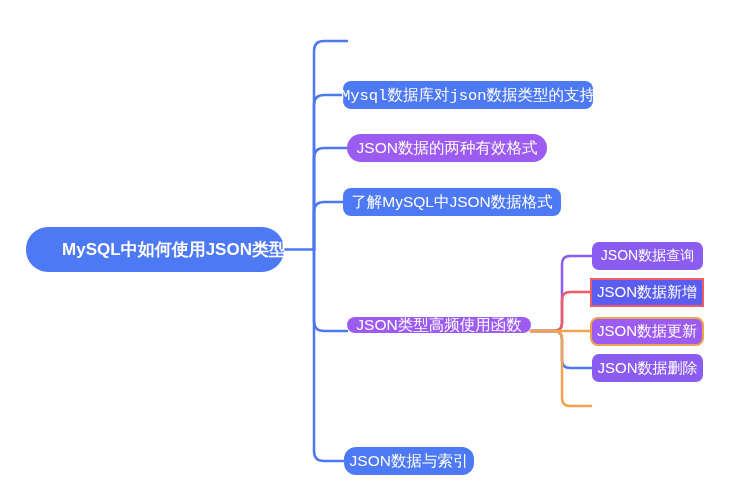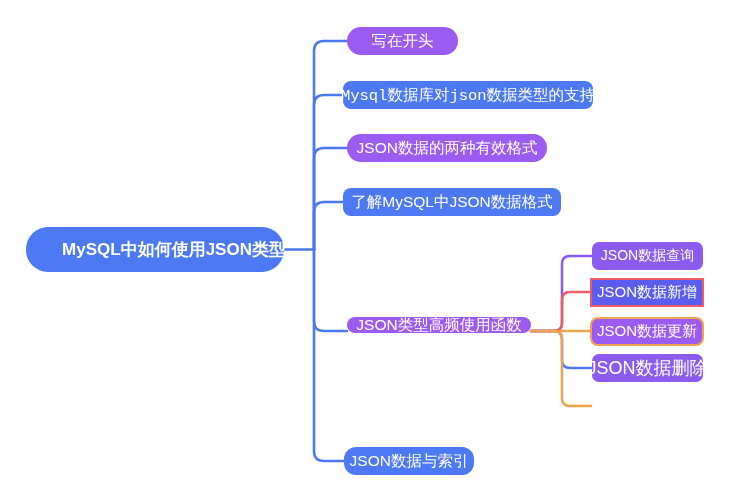--- a/index.html
+++ b/index.html
@@ -33,21 +33,21 @@
   .n-b3{left:347px;top:134px;width:200px;height:28px;border-radius:14px;background:var(--node-purple);}
   .n-b4{left:343px;top:188px;width:218px;height:28px;border-radius:8px;background:var(--node-blue);}
   .n-b5{left:347px;top:317px;width:184px;height:16px;border-radius:14px;background:var(--node-purple);}
   .n-b6{left:344px;top:447px;width:130px;height:28px;border-radius:12px;background:var(--node-blue);}
 
   .n-c1{left:592px;top:242px;width:111px;height:28px;border-radius:7px;background:var(--node-violet);font-size:14px;}
   .n-c2{left:590px;top:278px;width:114px;height:29px;border-radius:0;background:var(--node-indigo);
         border:2.5px solid var(--line-red);font-size:15px;}
   .n-c3{left:590px;top:317px;width:114px;height:29px;border-radius:8px;background:var(--node-purple);
         border:2.5px solid var(--line-orange);font-size:15px;}
-  .n-c4{left:592px;top:354px;width:111px;height:28px;border-radius:7px;background:var(--node-violet);font-size:18px;}
+  .n-c4{left:592px;top:354px;width:111px;height:28px;border-radius:7px;background:var(--node-violet);font-size:15px;}
   .n-c5{left:590px;top:392px;width:117px;height:29px;border-radius:8px;background:var(--node-blue);
         border:2.5px solid var(--line-orange);font-size:15px;}
 </style>
 </head>
 <body>
 
 <div class="canvas">
 
   <svg class="wires" viewBox="0 0 734 500" xmlns="http://www.w3.org/2000/svg">
 
@@ -62,21 +62,20 @@
 
     <path class="ln-purple" d="M531 331 H554 Q562 331 562 323 V264 Q562 256 570 256 H592"></path>
     <path class="ln-red" d="M531 331 H554 Q562 331 562 323 V300 Q562 292 570 292 H591"></path>
     <path class="ln-blue" d="M531 331 H554 Q562 331 562 339 V360 Q562 368 570 368 H592"></path>
     <path class="ln-orange" d="M531 331 H554 Q562 331 562 339 V398 Q562 406 570 406 H591"></path>
     <path class="ln-orange" d="M531 331 H591"></path>
   </svg>
 
   <div class="node n-root">MySQL中如何使用JSON类型</div>
 
-  <div class="node n-b1">写在开头</div>
   <div class="node n-b2">Mysql数据库对json数据类型的支持</div>
   <div class="node n-b3">JSON数据的两种有效格式</div>
   <div class="node n-b4">了解MySQL中JSON数据格式</div>
   <div class="node n-b5">JSON类型高频使用函数</div>
   <div class="node n-b6">JSON数据与索引</div>
 
   <div class="node n-c1">JSON数据查询</div>
   <div class="node n-c2">JSON数据新增</div>
   <div class="node n-c3">JSON数据更新</div>
   <div class="node n-c4">JSON数据删除</div>

